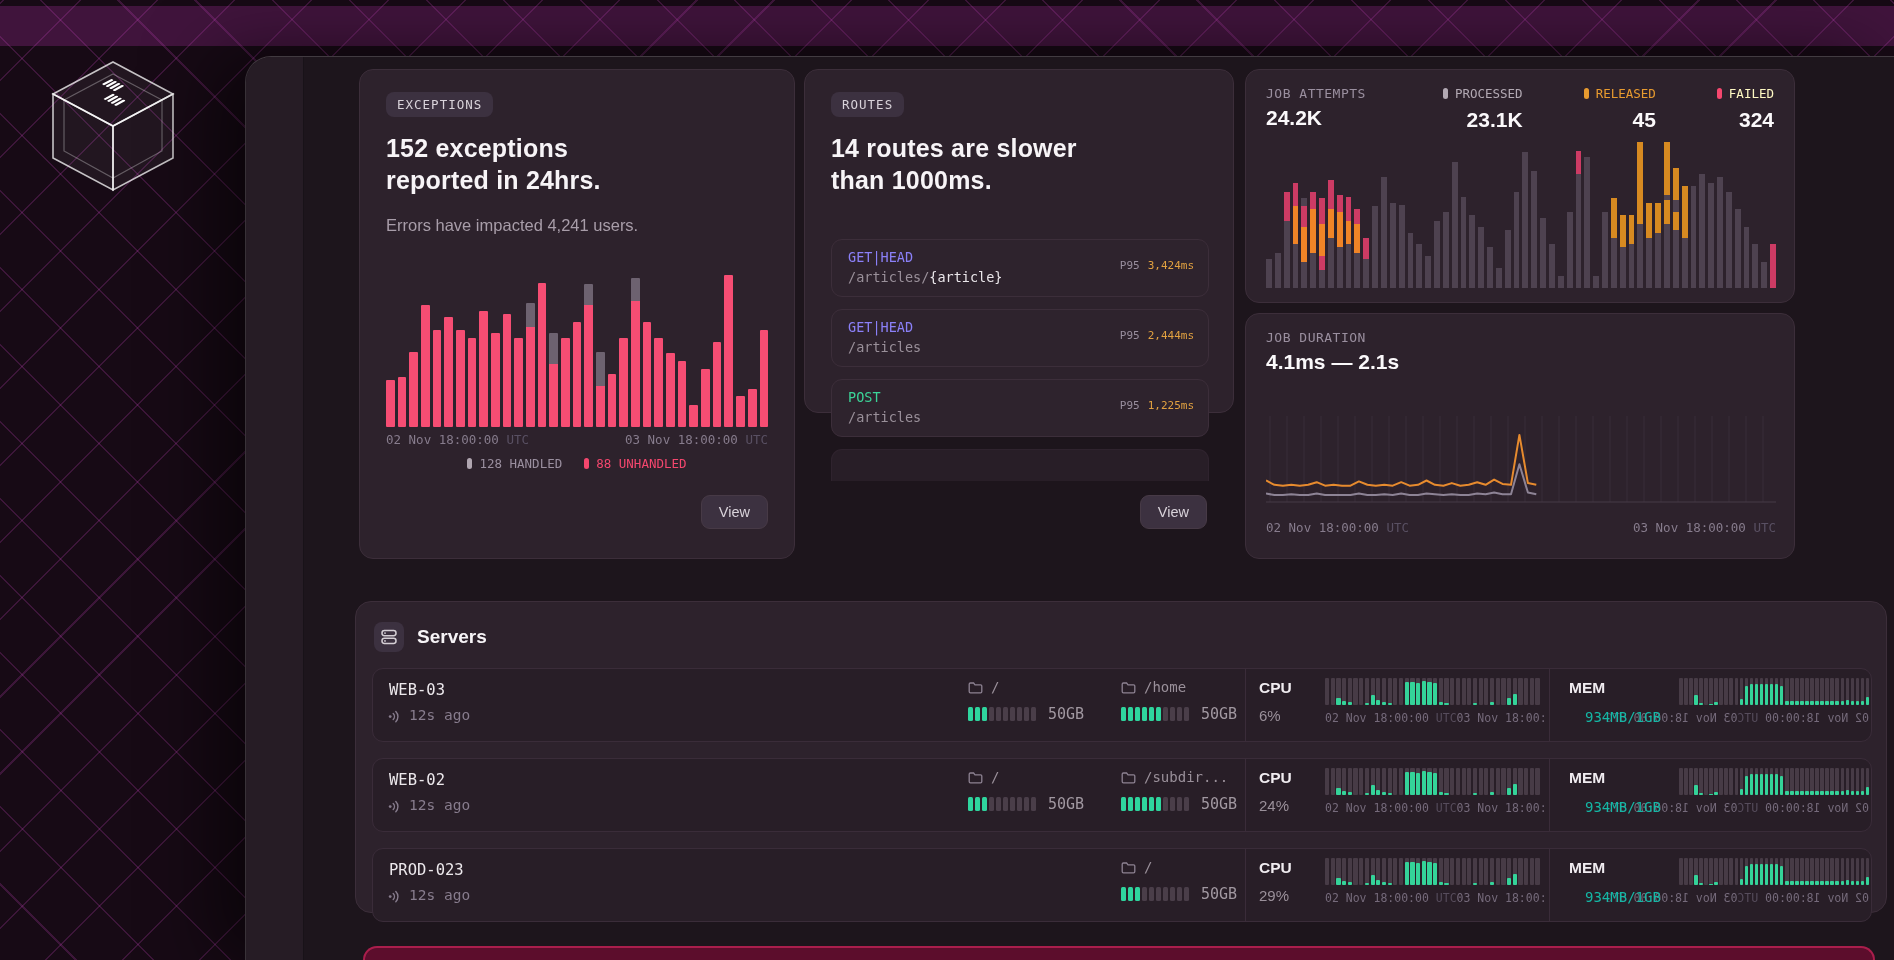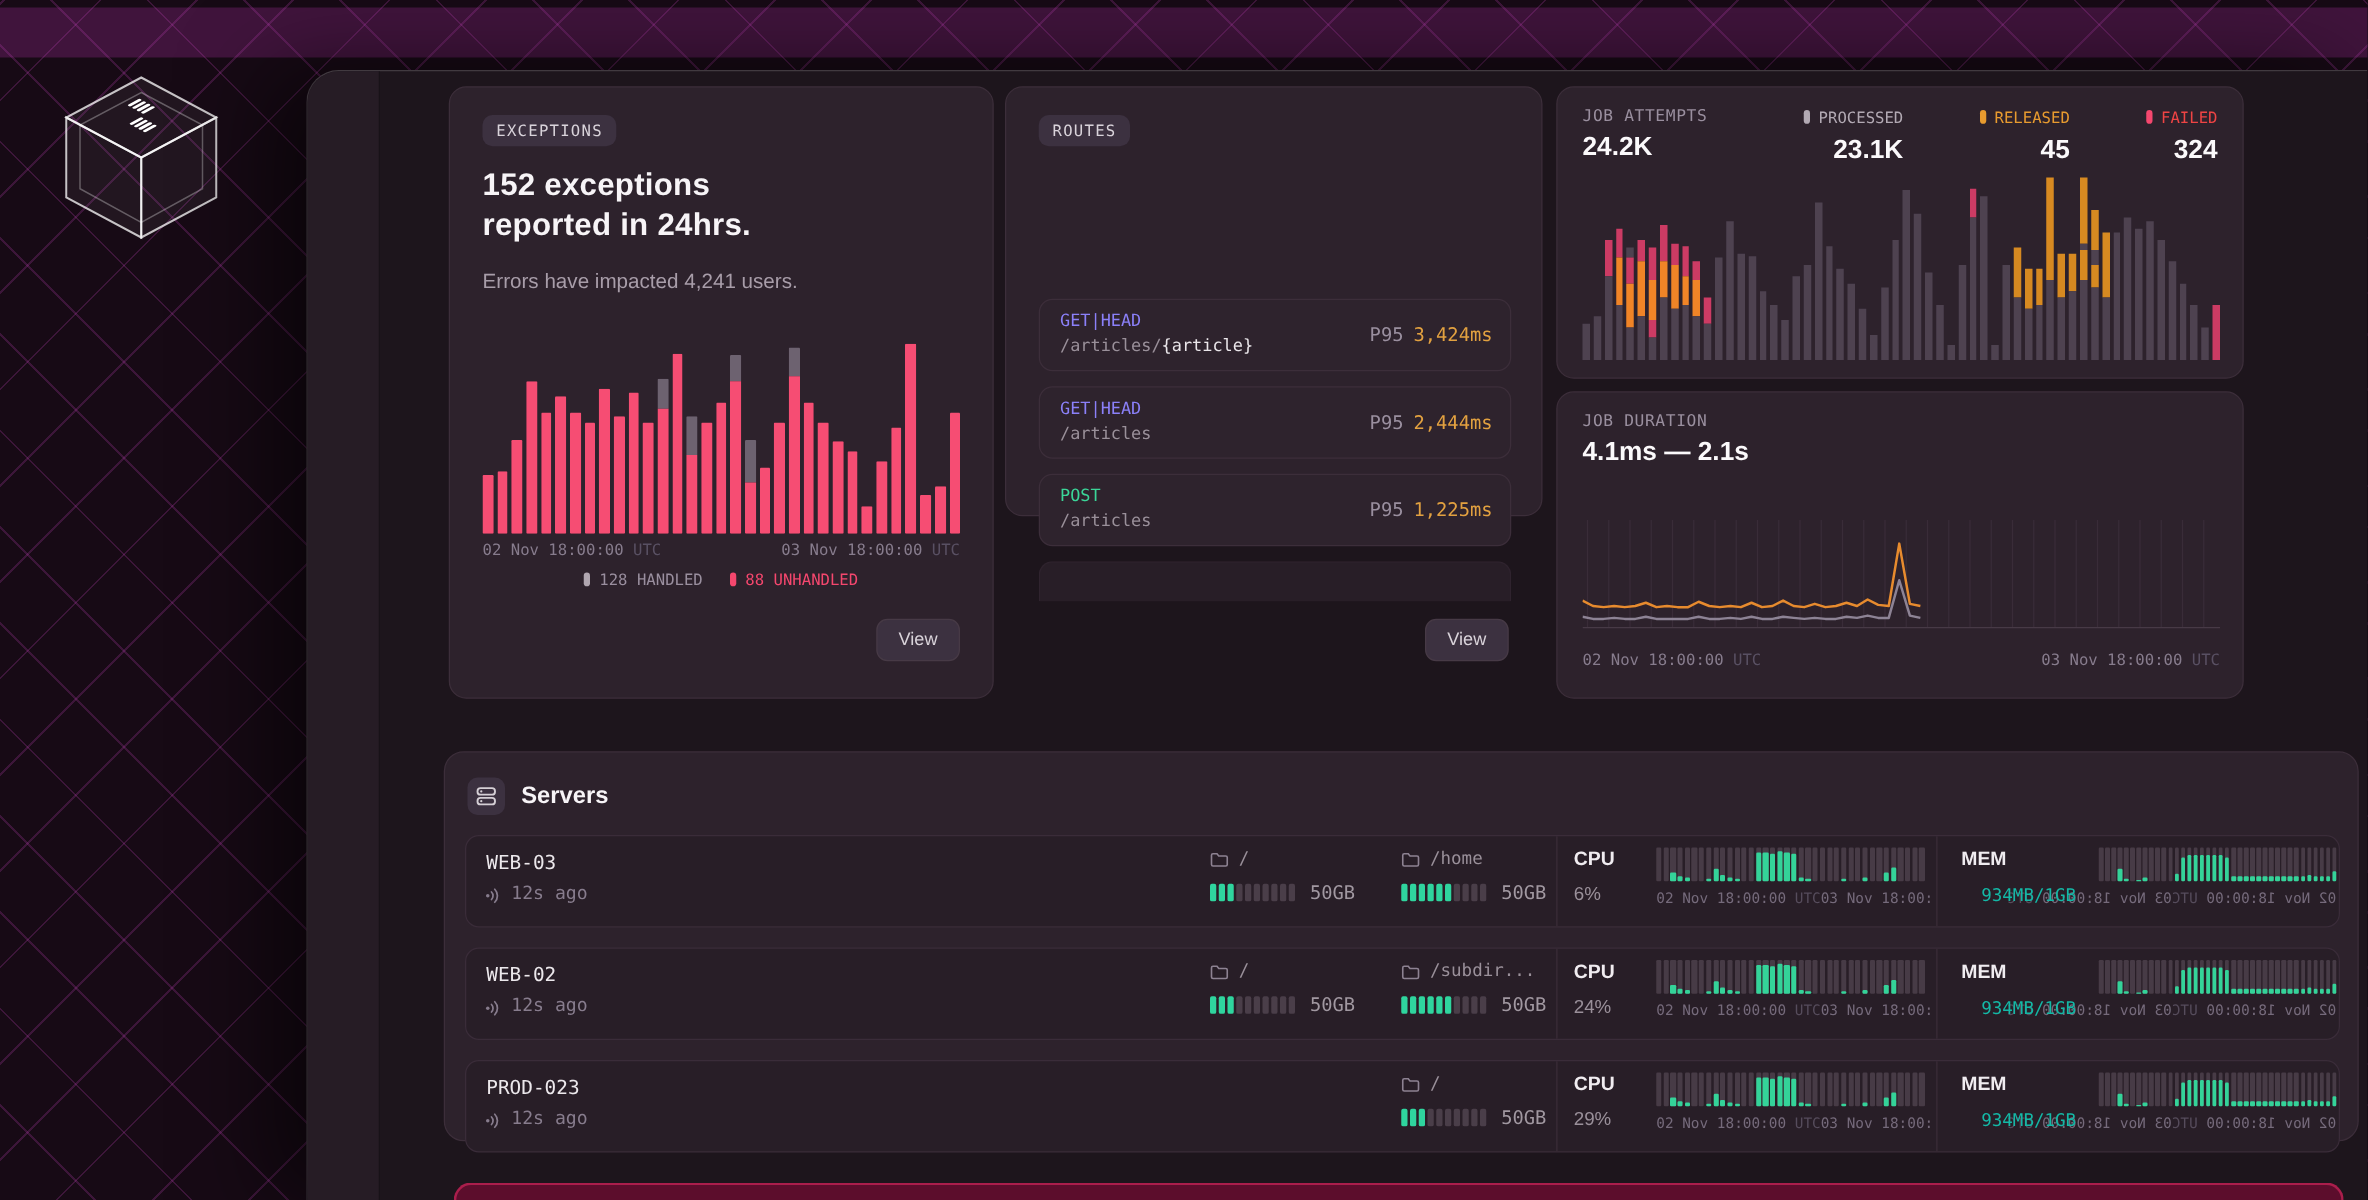--- a/index.html
+++ b/index.html
@@ -48,21 +48,21 @@
   #exc-legend { position:absolute; left:0; top:386px; width:100%; text-align:center;
     font-size:12.5px; }
   #exc-legend span.item { margin:0 11px; }
 
   
   .route-row { position:relative; width:378px; height:58px; border:1px solid #3c2e3a;
     border-radius:11px; margin-bottom:12px; background:#2e232d; }
   .route-method { position:absolute; left:16px; top:9px; font-size:13.5px; }
   .route-path { position:absolute; left:16px; top:29px; font-size:13.5px; color:#9a909a; }
   .route-path b { color:#eae6ea; font-weight:normal; }
-  .route-p95 { position:absolute; right:14px; top:19px; font-size:15px; color:#9a8f9f; }
+  .route-p95 { position:absolute; right:14px; top:19px; font-size:11px; color:#9a8f9f; }
   .route-p95 b { color:#e2a140; font-weight:normal; margin-left:8px; }
   #route-partial { width:378px; height:32px; border:1px solid #372a36; border-bottom:none;
     border-radius:11px 11px 0 0; background:#2e232d; opacity:.7; }
 
   
   .stat-label { position:absolute; left:20px; top:16px; color:#9a8f9f; font-size:13px;
     letter-spacing:.5px; }
   .stat-big { position:absolute; left:20px; top:36px; color:#fbf9fb; font-size:21px; font-weight:700; }
   .jobs-legend { position:absolute; right:20px; top:16px; display:flex; gap:38px; }
   .jobs-legend .col { text-align:right; }
@@ -256,20 +256,21 @@
     <div id="exc-axis" class="mono axis">
       <span><span>02 Nov 18:00:00</span> <span class="dim">UTC</span></span>
       <span><span>03 Nov 18:00:00</span> <span class="dim">UTC</span></span>
     </div>
     <div id="exc-legend" class="mono"><span class="item"><span class="pill" style="background:#b0a6b0"></span><span style="color:#9a8f9f">128 HANDLED</span></span><span class="item"><span class="pill" style="background:#f5476e"></span><span style="color:#f5476e">88 UNHANDLED</span></span></div>
     <button class="view-btn">View</button>
   </div>
 
   <div class="card" style="left:558px; top:12px; width:430px; height:344px;">
     <span class="badge mono">ROUTES</span>
+    <div class="big-title" style="width:290px">14 routes are slower than 1000ms.</div>
     <div id="route-rows" style="position:absolute; left:26px; top:169px;">
         <div class="route-row">
           <span class="route-method mono" style="color:#8b80f9">GET|HEAD</span>
           <span class="route-path mono">/articles/<b>{article}</b></span>
           <span class="route-p95 mono">P95<b>3,424ms</b></span>
         </div>
         <div class="route-row">
           <span class="route-method mono" style="color:#8b80f9">GET|HEAD</span>
           <span class="route-path mono">/articles<b></b></span>
           <span class="route-p95 mono">P95<b>2,444ms</b></span>
@@ -290,21 +291,21 @@
     <div class="jobs-legend mono" id="att-legend">
         <div class="col">
           <div class="lab" style="color:#b2a9b3"><span class="pill" style="background:#b2a9b3"></span>PROCESSED</div>
           <div class="num">23.1K</div>
         </div>
         <div class="col">
           <div class="lab" style="color:#e89b2f"><span class="pill" style="background:#e89b2f"></span>RELEASED</div>
           <div class="num">45</div>
         </div>
         <div class="col">
-          <div class="lab" style="color:#ef4444"><span class="pill" style="background:#f5476e"></span>FAILED</div>
+          <div class="lab" style="color:#fef9c3"><span class="pill" style="background:#f5476e"></span>FAILED</div>
           <div class="num">324</div>
         </div>
       </div>
     <div id="att-chart">
         <div class="bar">
           <div style="height: 29.2px; background: rgb(78, 66, 80);"></div>
         </div>
         <div class="bar">
           <div style="height: 35.04px; background: rgb(78, 66, 80);"></div>
         </div>

